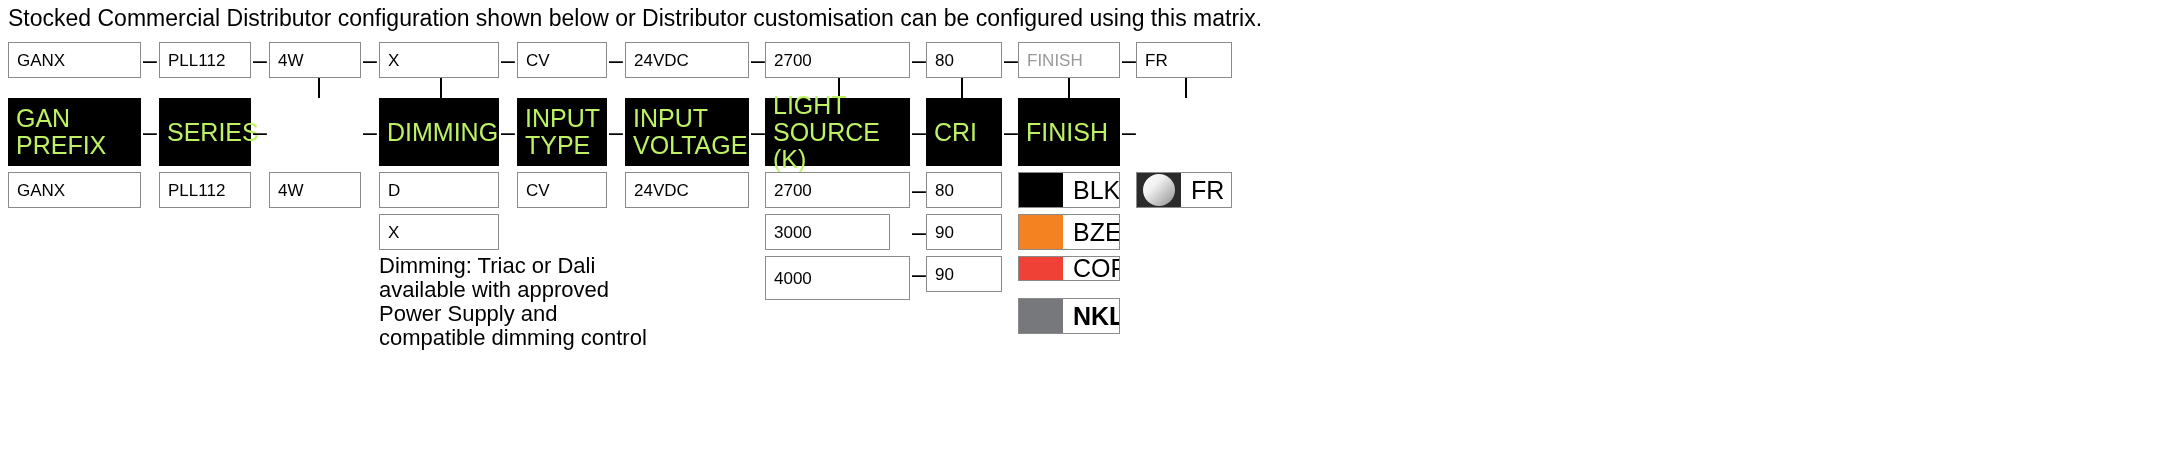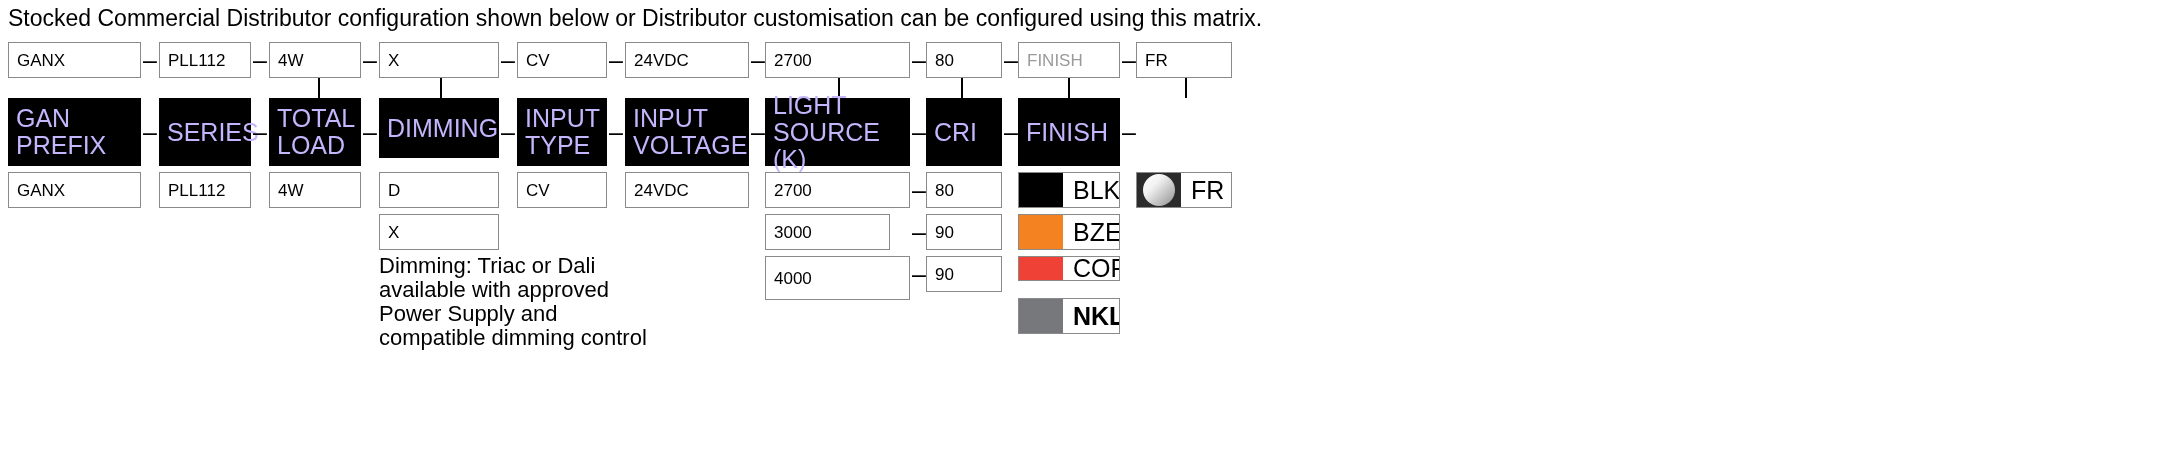--- a/index.html
+++ b/index.html
@@ -28,21 +28,21 @@
     display:flex;align-items:center;
     padding-left:8px;
     white-space:nowrap;
   }
   .cell.muted{color:#9a9a9a;}
 
   .hdr{
     position:absolute;
     box-sizing:border-box;
     background:#000000;
-    color:#c4b5fd;
+    color:#bef264;
     font-size:25px;
     line-height:27px;
     display:flex;flex-direction:column;justify-content:center;
     padding-left:8px;
     white-space:pre-line;
   }
 
   .dash{
     position:absolute;
     font-size:25px;line-height:1;
@@ -133,25 +133,23 @@
   <div class="vline" style="left:1068px;top:78px;height:20px;"></div>
   <div class="vline" style="left:1185px;top:78px;height:20px;"></div>
 
   <div class="hdr" style="left:8px;top:98px;width:133px;height:68px;">GAN
 PREFIX</div>
   <div class="dash" style="left:141px;top:98px;width:18px;height:68px;">–</div>
 
   <div class="hdr" style="left:159px;top:98px;width:92px;height:68px;">SERIES</div>
   <div class="dash" style="left:251px;top:98px;width:18px;height:68px;">–</div>
 
-  <div class="hdr" style="left:269px;top:98px;width:92px;height:68px;">TOTAL
-LOAD</div>
   <div class="dash" style="left:361px;top:98px;width:18px;height:68px;">–</div>
 
-  <div class="hdr" style="left:379px;top:98px;width:120px;height:60px;">DIMMING</div>
+  <div class="hdr" style="left:379px;top:98px;width:120px;height:68px;">DIMMING</div>
   <div class="dash" style="left:499px;top:98px;width:18px;height:68px;">–</div>
 
   <div class="hdr" style="left:517px;top:98px;width:90px;height:68px;">INPUT
 TYPE</div>
   <div class="dash" style="left:607px;top:98px;width:18px;height:68px;">–</div>
 
   <div class="hdr" style="left:625px;top:98px;width:124px;height:68px;">INPUT
 VOLTAGE</div>
   <div class="dash" style="left:749px;top:98px;width:18px;height:68px;">–</div>
 

